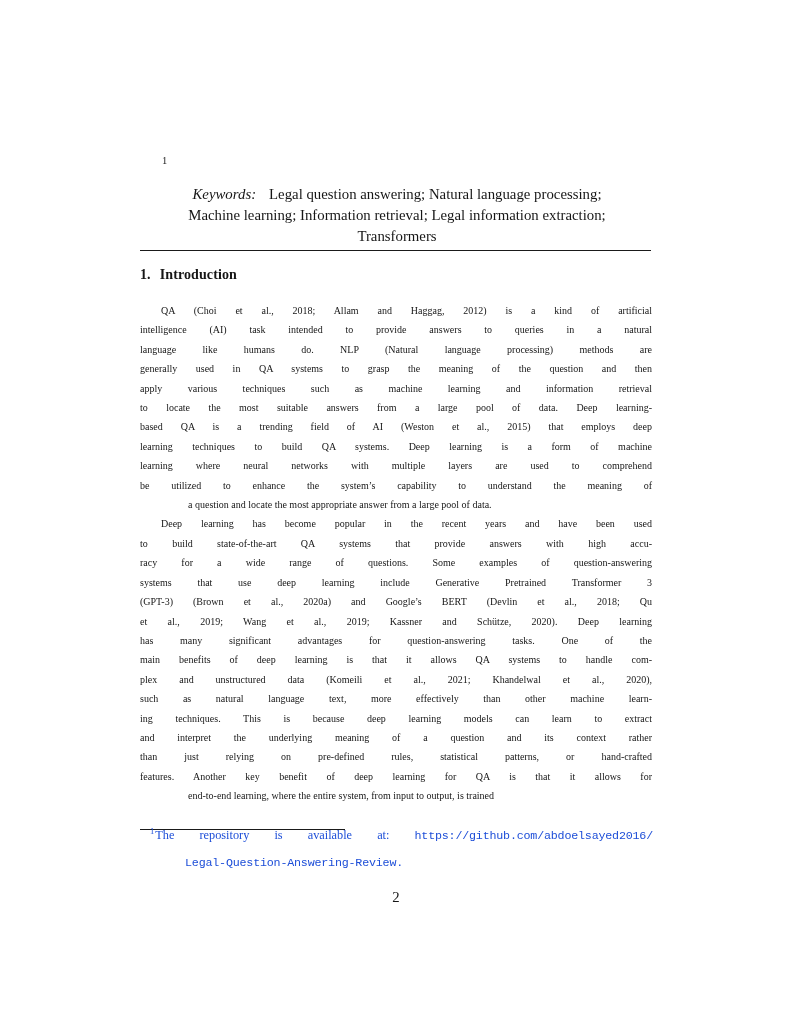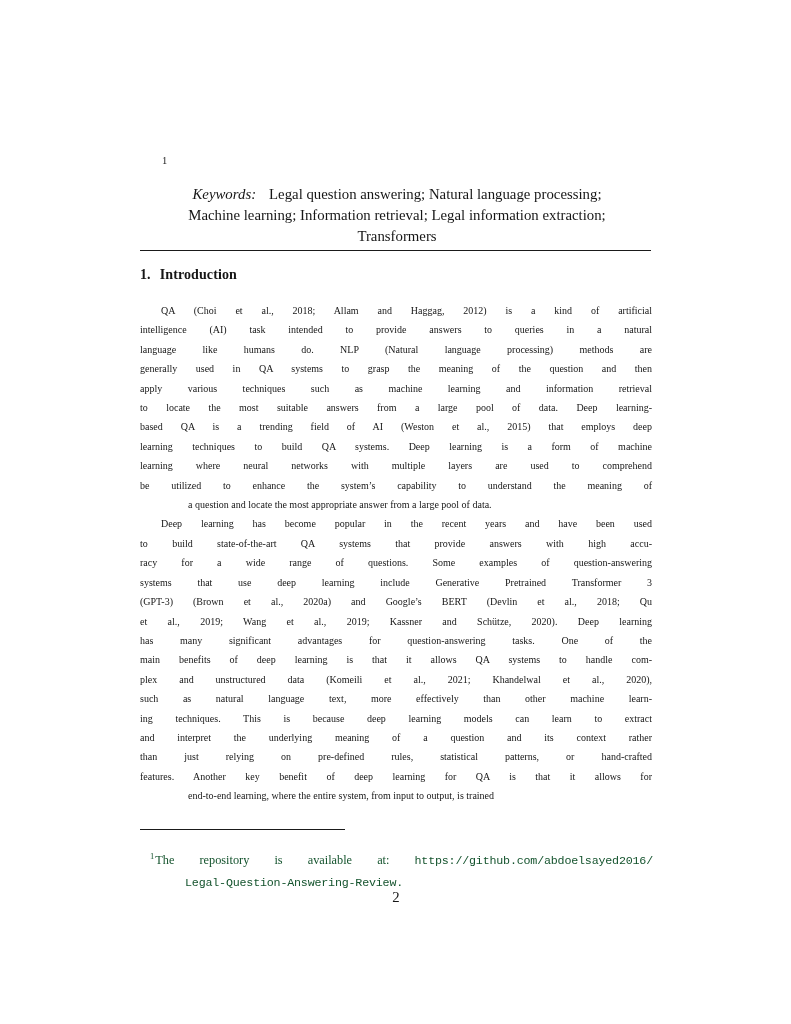--- a/index.html
+++ b/index.html
@@ -40,22 +40,22 @@
     font-size: 10px; line-height: 19.4px;
   }
   .para .line { text-align: justify; text-align-last: justify; white-space: normal; }
   .para .line.line-last { text-align-last: left; margin-left: 48px; }
   .para .line:first-child { text-indent: 21px; }
   .rule-footnote {
     position: absolute; left: 140px; top: 829px;
     width: 205px; height: 1px; background: #1a1a1a;
   }
   .footnote {
-    position: absolute; left: 140px; top: 846px; width: 513px;
-    font-size: 12.3px; line-height: 21px; color: #14532d;
+    position: absolute; left: 140px; top: 818px; width: 513px;
+    font-size: 12.3px; line-height: 26px; color: #1d4ed8;
   }
   .footnote .fn-line1 { text-align: justify; text-align-last: justify; }
   .footnote sup.fn-marker {
     font-size: 8.5px; vertical-align: 5px; margin-left: 10px; margin-right: 1px;
   }
   .mono {
     font-family: "Liberation Mono", "DejaVu Sans Mono", monospace;
     font-size: 11.7px; letter-spacing: -0.2px;
   }
   .footnote .fn-line2 { text-align: left; margin-left: 45px; }

